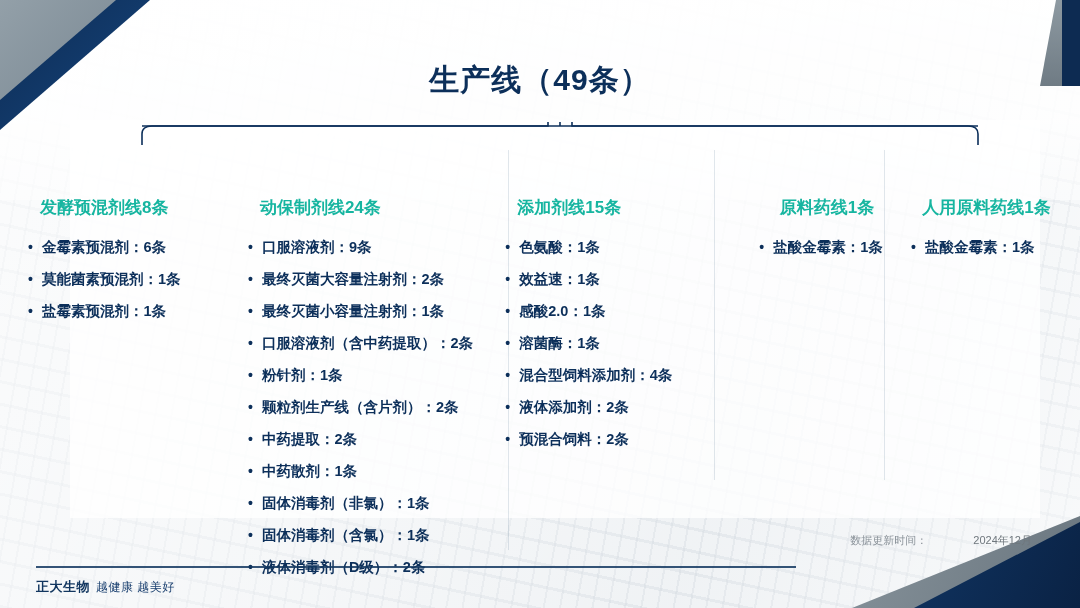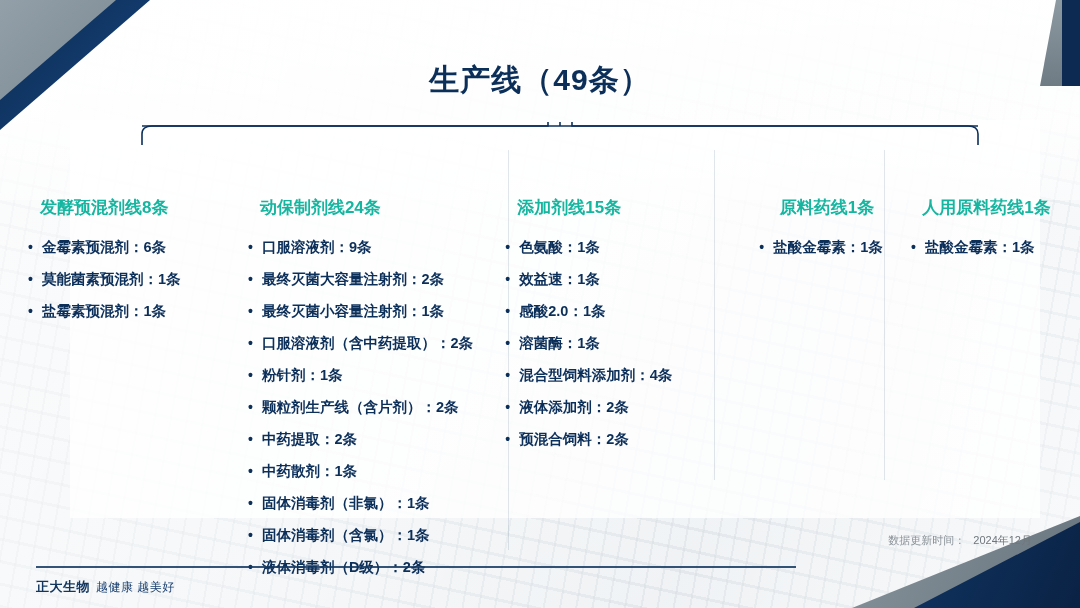--- a/index.html
+++ b/index.html
@@ -205,20 +205,21 @@
 
   
   .stamp {
     position: absolute;
     right: 48px;
     bottom: 60px;
     display: flex;
     align-items: center;
     font-size: 11px;
     color: #8a9299;
+    gap: 38px;
   }
   .stamp .label { margin-right: 8px; }
   .stamp .value { color: #6f777d; }
 </style>
 </head>
 <body>
 
 <div class="slide">
   <div class="bg-photo"></div>
   <div class="bg-white-veil"></div>

